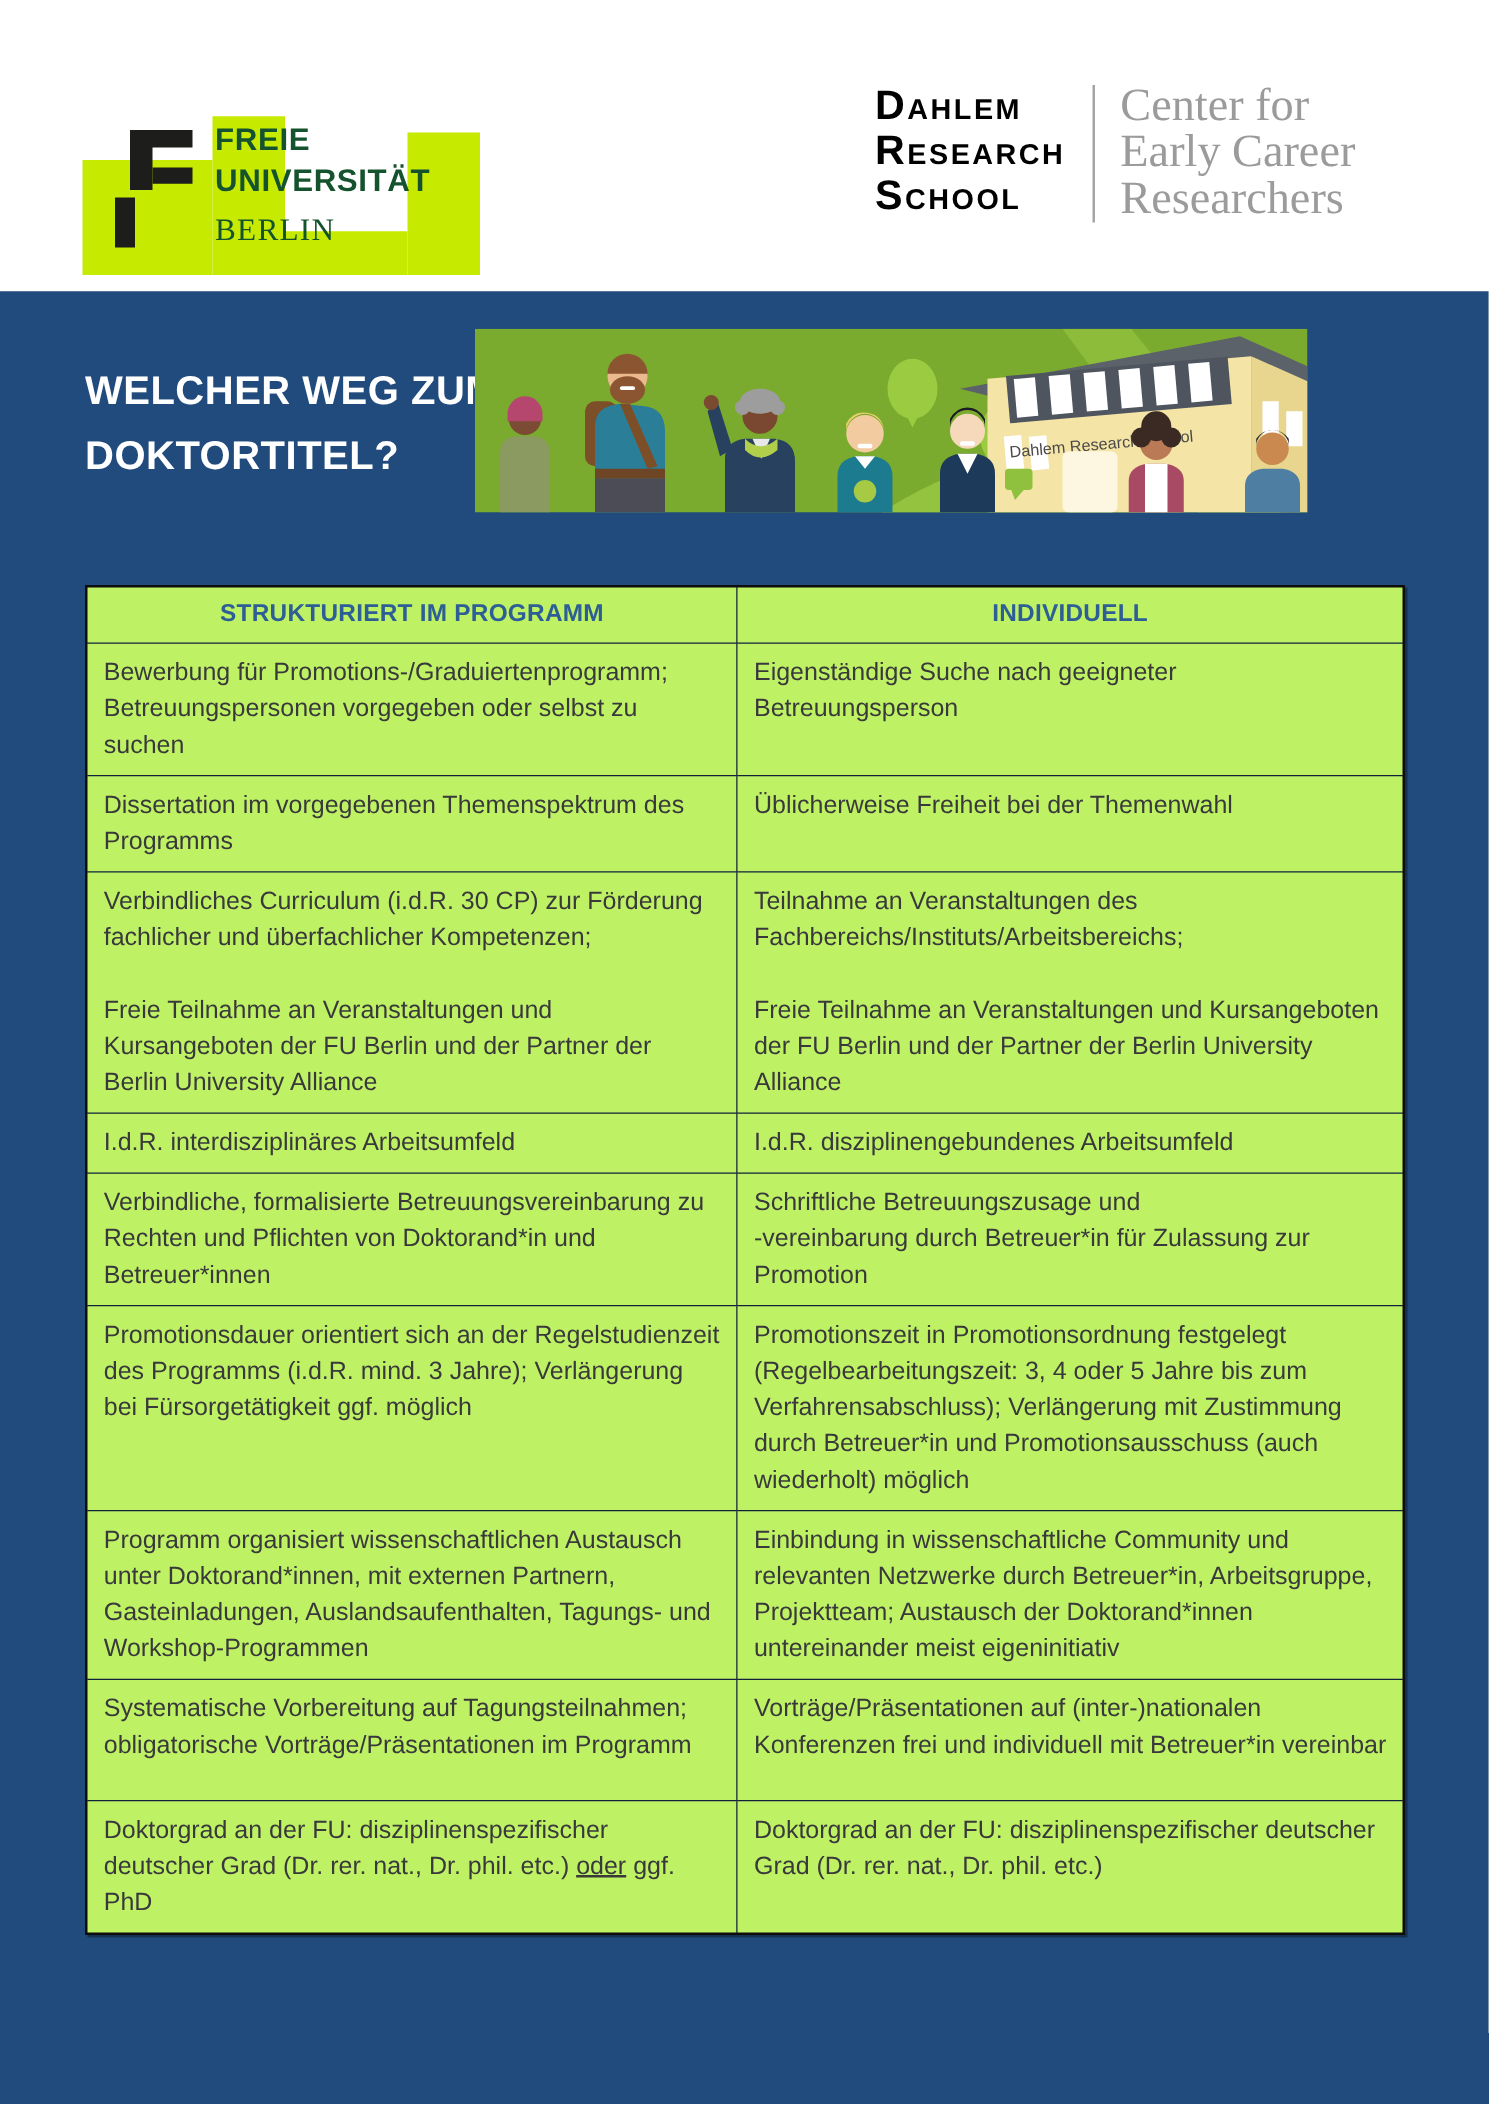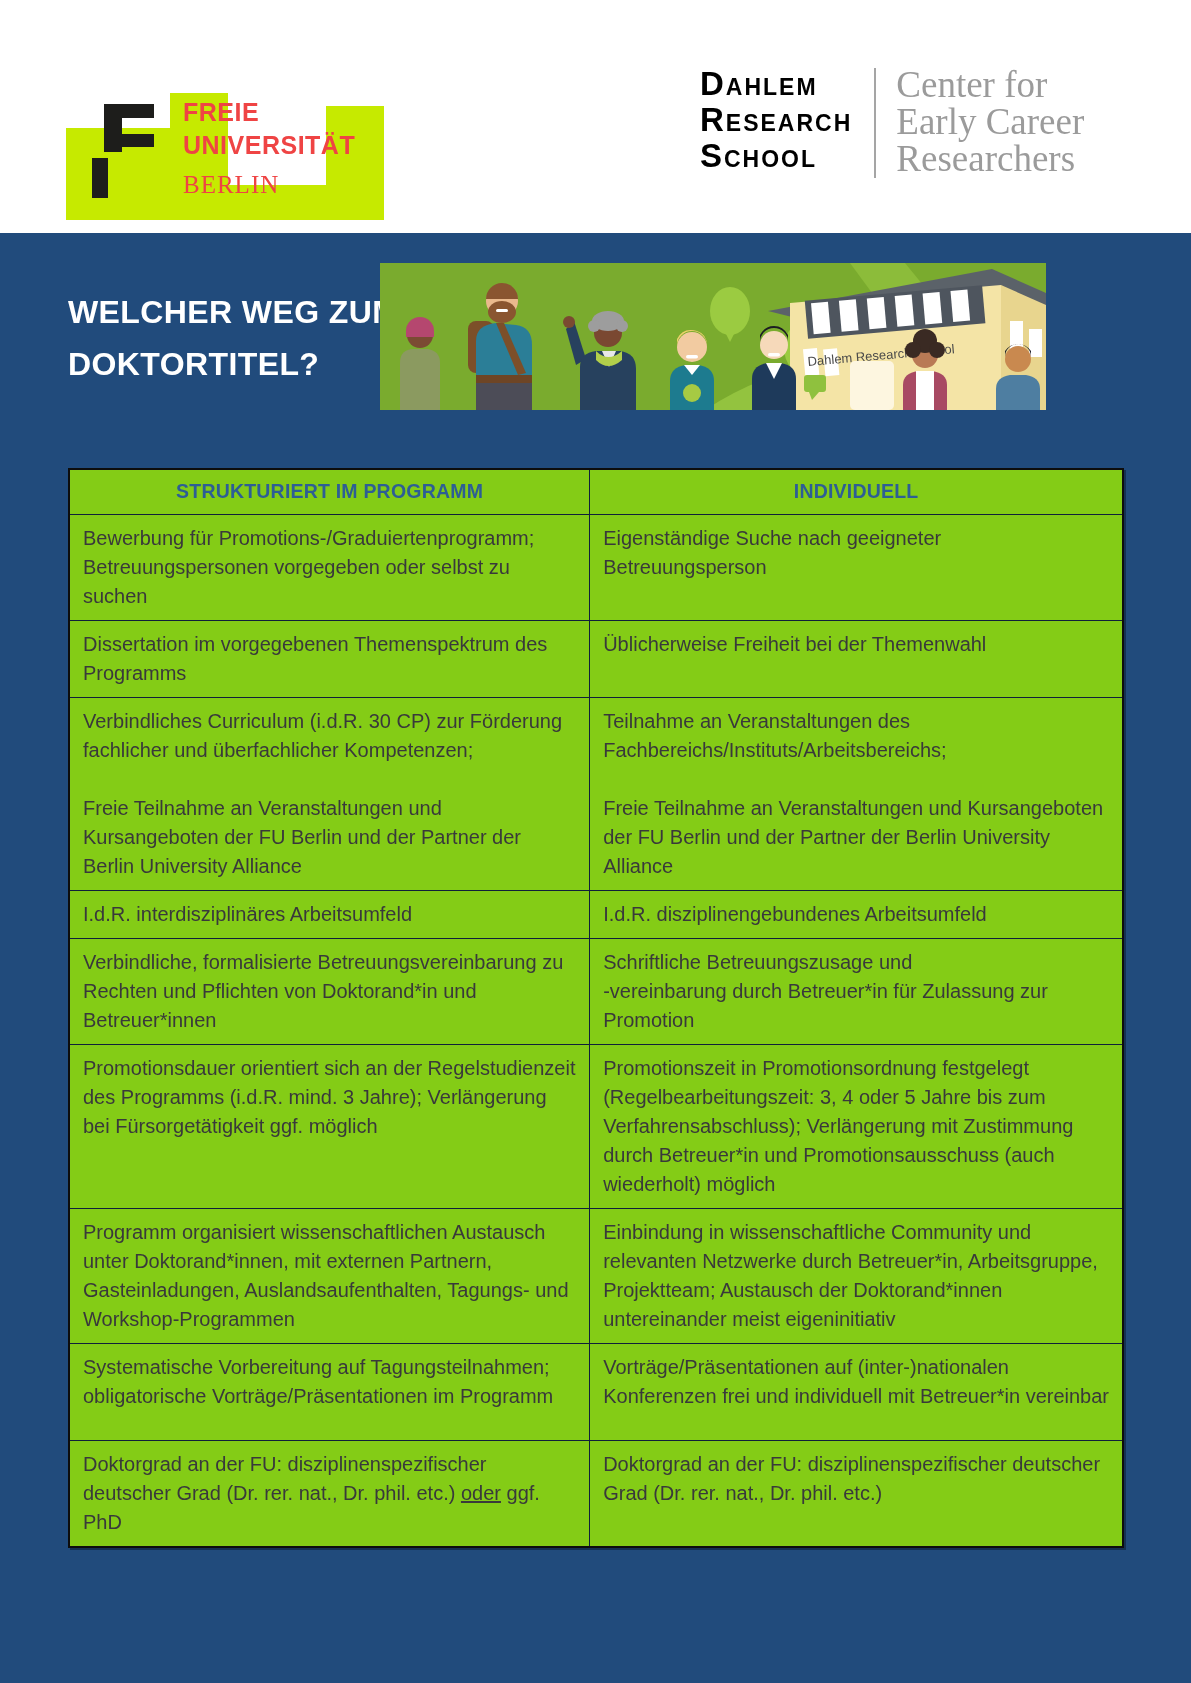--- a/index.html
+++ b/index.html
@@ -13,21 +13,21 @@
   .fu-logo .g{position:absolute;background:#c6ea00;}
   .fu-g1{left:104px;top:3px;width:58px;height:127px;}
   .fu-g2{left:0;top:38px;width:104px;height:92px;}
   .fu-g3{left:260px;top:16px;width:58px;height:114px;}
   .fu-g4{left:162px;top:95px;width:98px;height:35px;}
   .fu-logo .f{position:absolute;background:#1d1d1b;}
   .fu-f1{left:38px;top:14px;width:50px;height:14px;}
   .fu-f2{left:38px;top:14px;width:18px;height:48px;}
   .fu-f3{left:56px;top:44px;width:32px;height:13px;}
   .fu-f4{left:26px;top:68px;width:16px;height:40px;}
-  .fu-t{position:absolute;left:117px;color:#ef4444;font-weight:700;font-size:25px;line-height:25px;letter-spacing:0.5px;}
+  .fu-t{position:absolute;left:106px;color:#14532d;font-weight:700;font-size:25px;line-height:25px;letter-spacing:0.5px;}
   .fu-t1{top:10px;}
   .fu-t2{top:43px;}
   .fu-t3{top:82px;font-weight:400;letter-spacing:1px;font-family:Liberation Serif, serif;}
 
   .drs-logo{position:absolute;left:700px;top:66px;display:flex;align-items:flex-start;}
   .drs-name{font-family:Liberation Sans, sans-serif;font-variant:small-caps;font-weight:600;
             font-size:33px;line-height:36px;color:#000000;letter-spacing:2px;}
   .drs-divider{width:2px;height:110px;background:#a5a5a5;margin:2px 20px 0 22px;}
   .drs-tag{font-family:"Liberation Serif", serif;font-size:37px;line-height:37px;color:#9b9b9b;}
 
@@ -35,21 +35,21 @@
   .blue-panel{position:absolute;left:0;top:233px;width:1191px;height:1450px;background:#214b7c;}
 
   .hero-title{position:absolute;left:68px;top:286px;color:#ffffff;font-weight:700;
               font-size:32px;line-height:52px;letter-spacing:0.4px;}
 
   .banner{position:absolute;left:380px;top:263px;width:666px;height:147px;}
   .banner svg{display:block;width:100%;height:100%;}
 
   
   .cmp{position:absolute;left:68px;top:468px;width:1056px;border-collapse:collapse;table-layout:fixed;
-       background:#84cc16;border:2px solid #0d0d0d;box-shadow:2px 2px 0 rgba(0,0,0,0.35);}
+       background:#bef264;border:2px solid #0d0d0d;box-shadow:2px 2px 0 rgba(0,0,0,0.35);}
   .cmp th,.cmp td{border:1.5px solid #10203a;vertical-align:top;padding:9px 13px;
        font-size:20px;line-height:29px;color:#39393b;white-space:pre-line;text-align:left;}
   .cmp th{text-align:center;vertical-align:middle;color:#2d5e95;font-weight:700;font-size:19.5px;
        letter-spacing:0.2px;white-space:normal;padding:4px 13px;}
   .cmp .u{text-decoration:underline;}
 </style>
 </head>
 <body>
 
 <div class="page">

